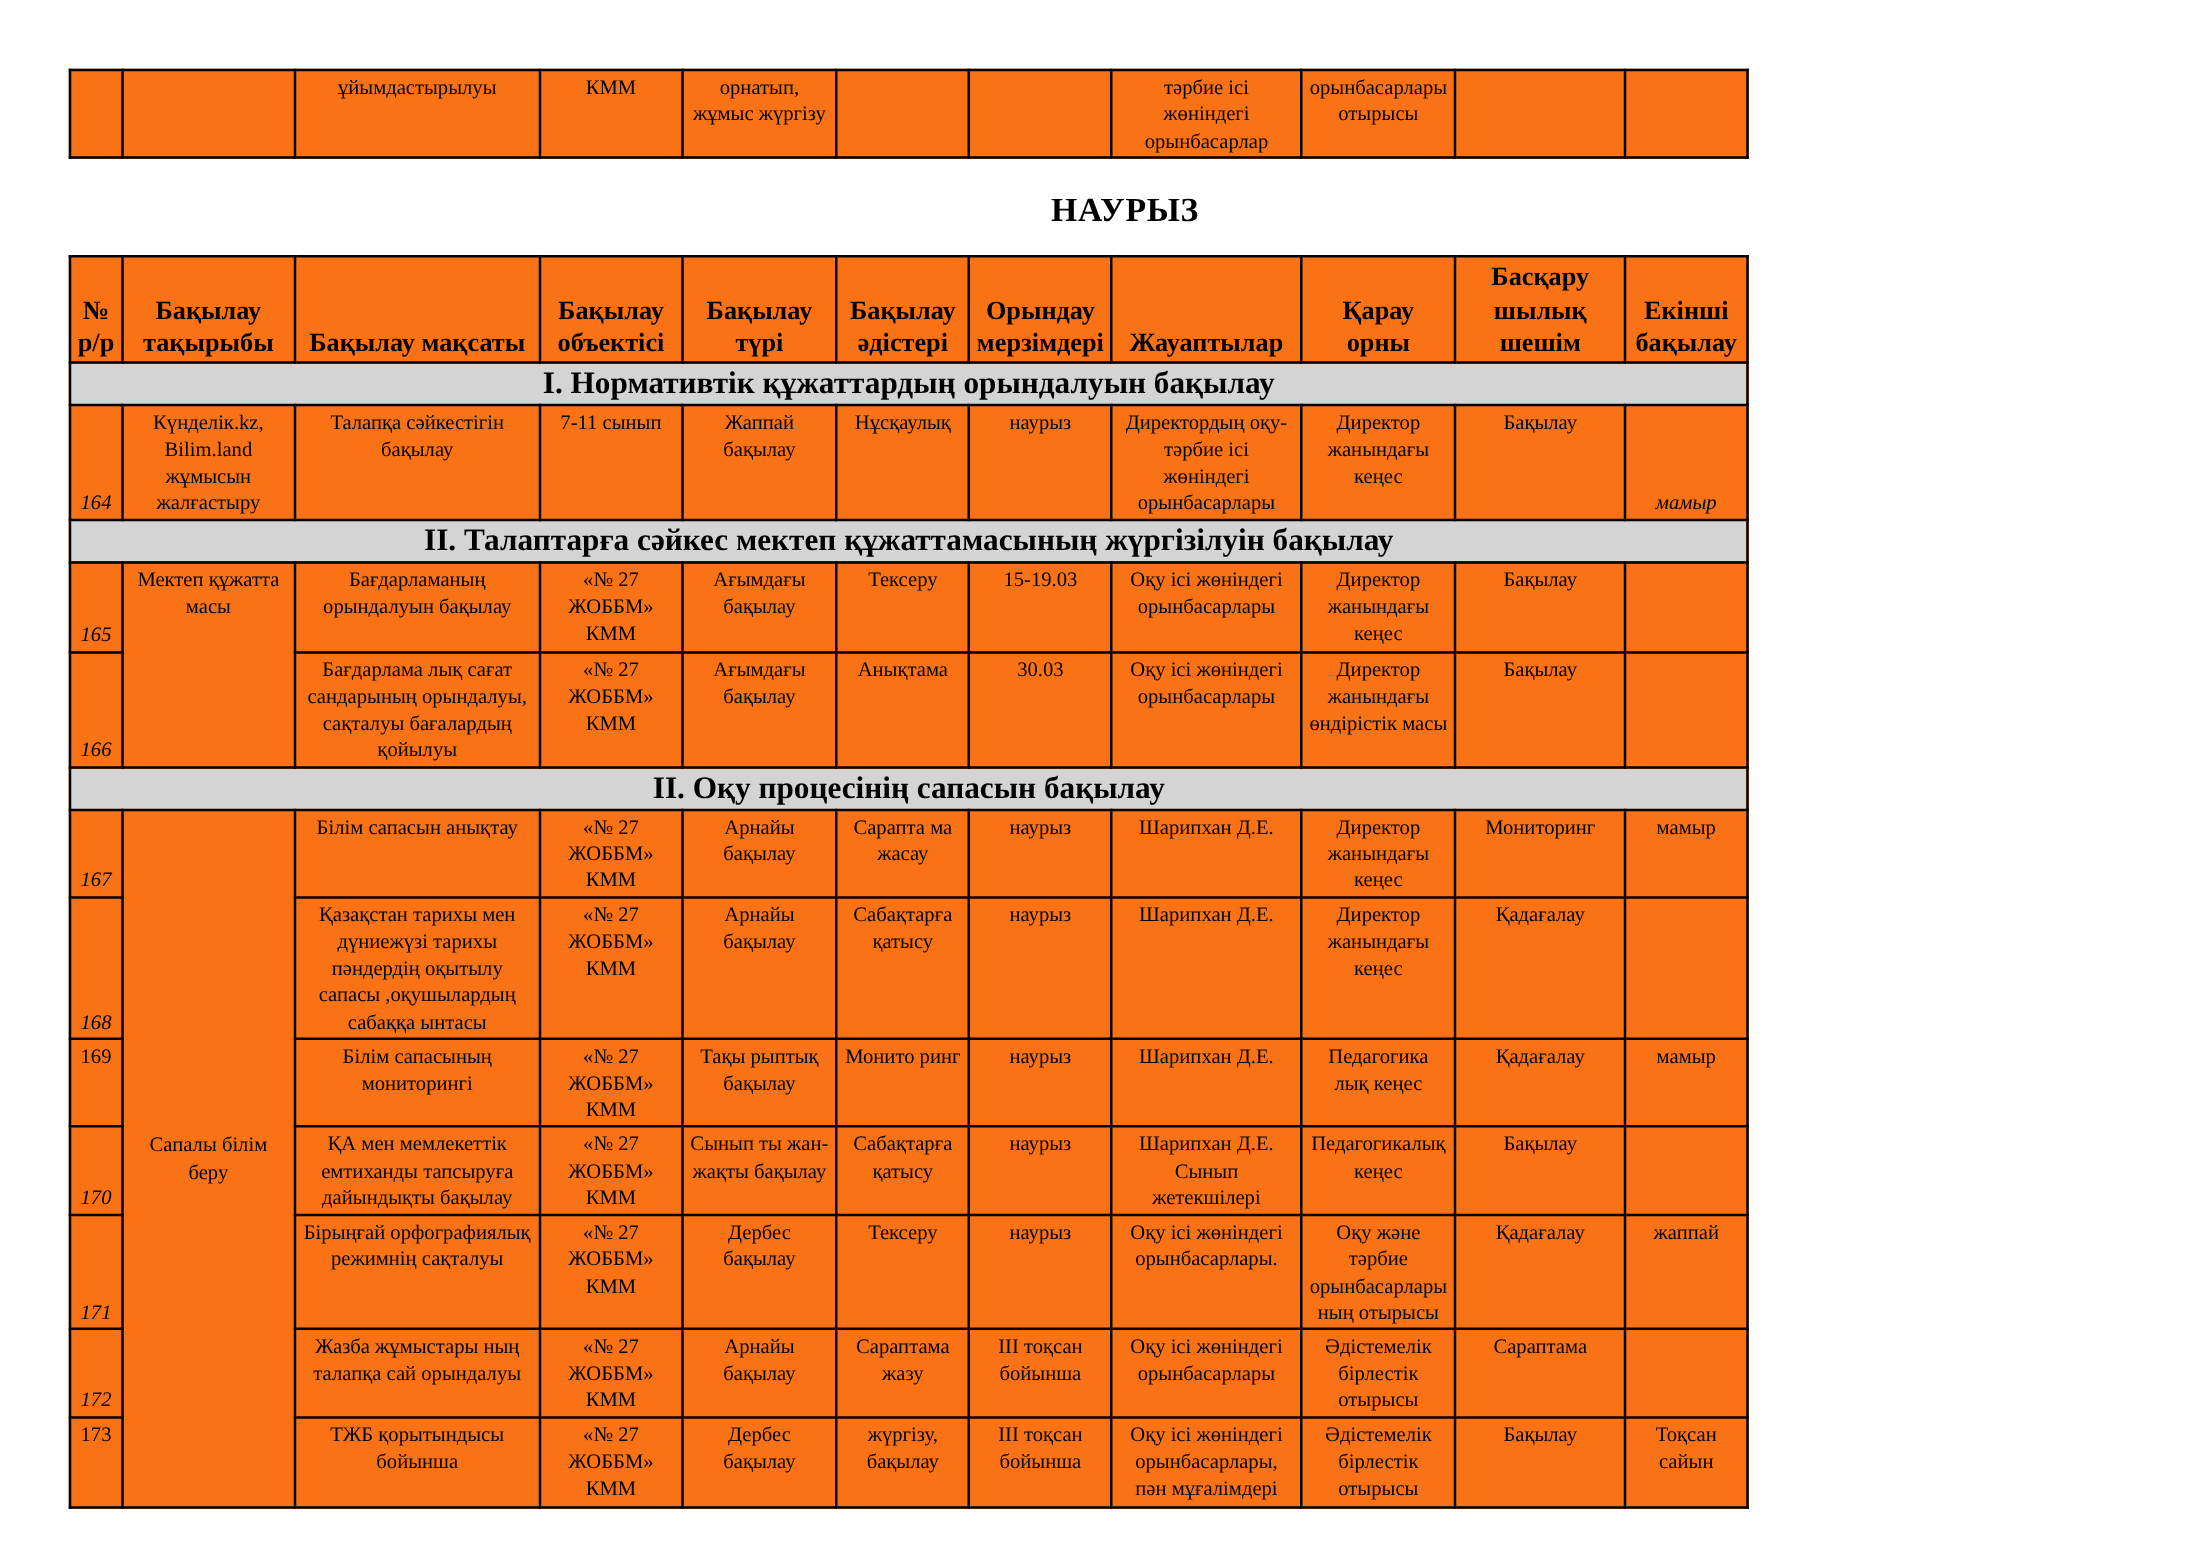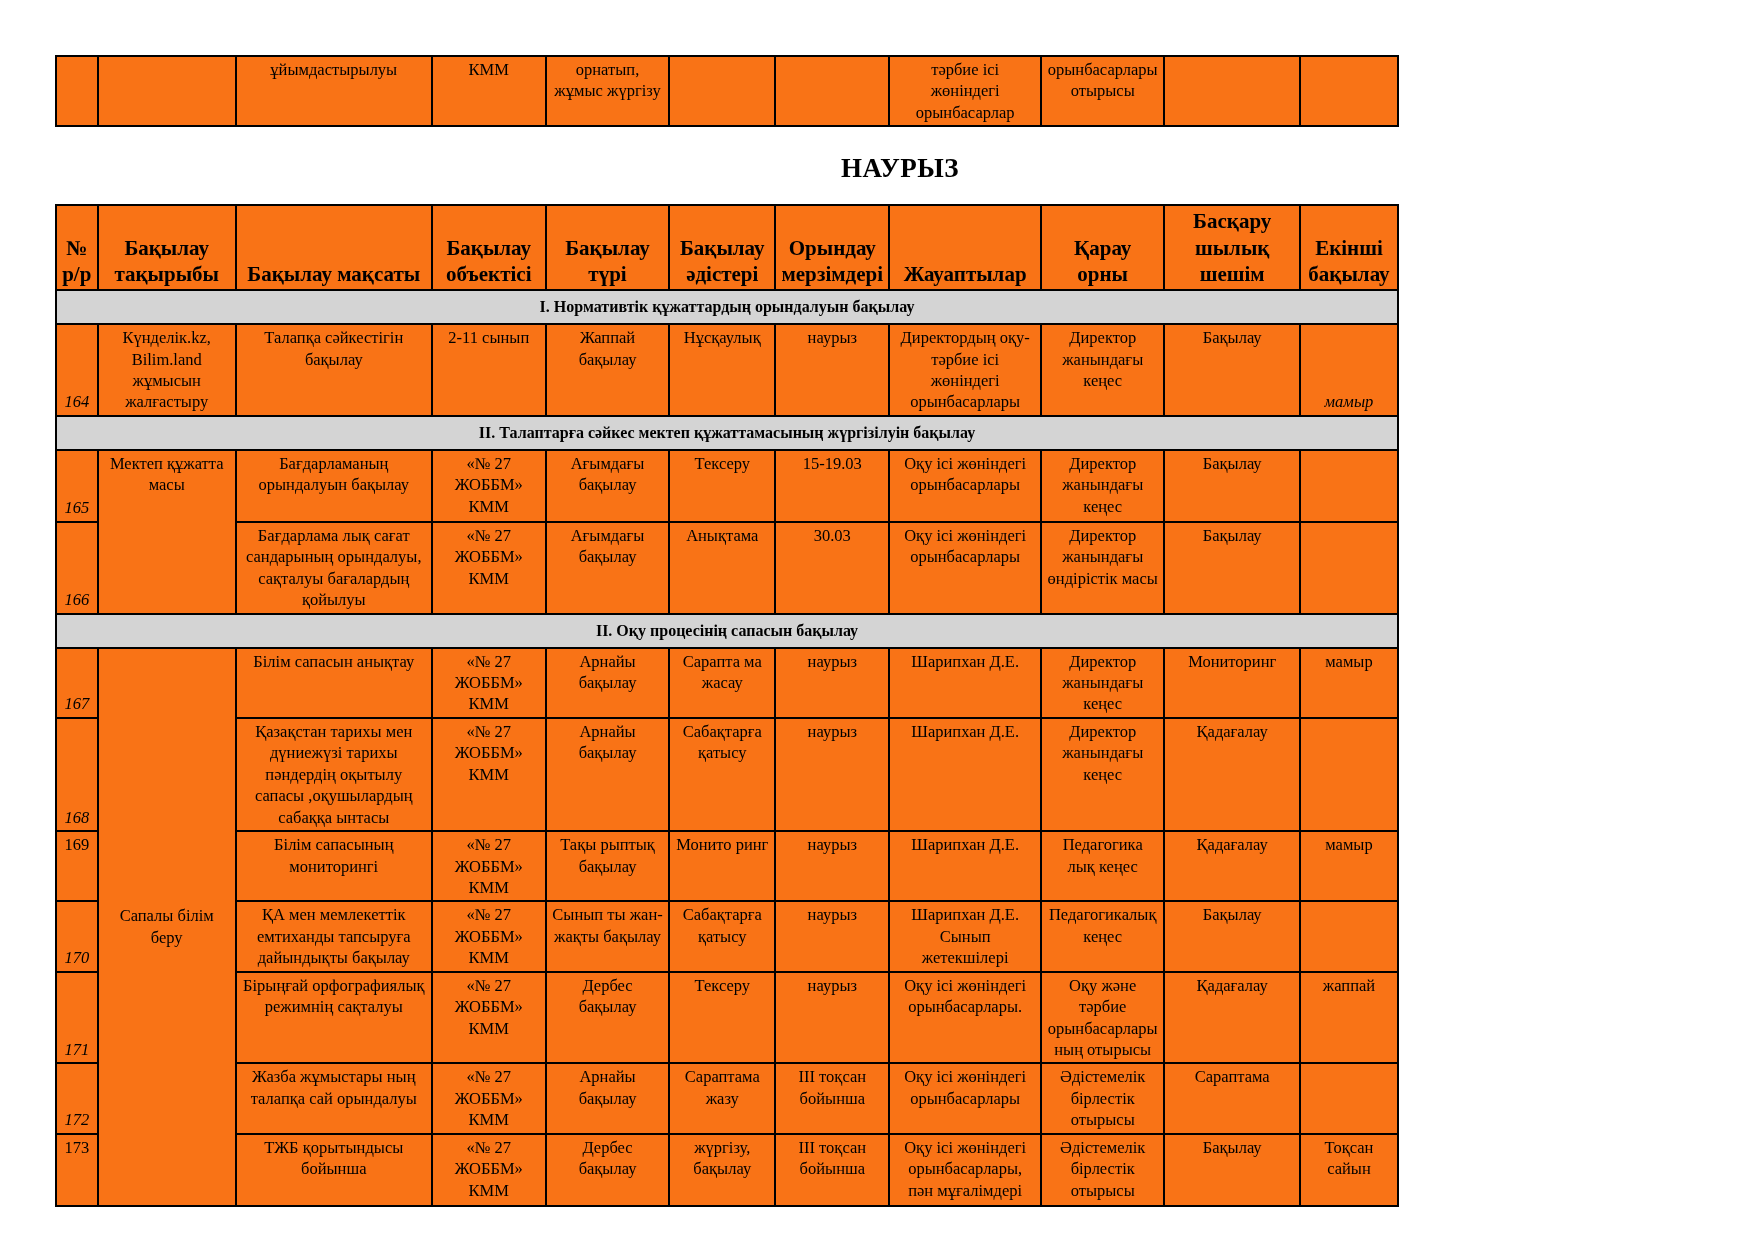--- a/index.html
+++ b/index.html
@@ -26,21 +26,21 @@
   }
   .doc-table th {
     font-weight: bold;
     font-size: 21px;
     vertical-align: bottom;
     line-height: 1.25;
     margin-top: 30px;
   }
   .section-row td {
     font-weight: bold;
-    font-size: 16px;
+    font-size: 25px;
     line-height: 1.1;
     padding: 2px 4px;
     vertical-align: middle;
   }
   .month-title {
     width: 1690px;
     text-align: center;
     font-size: 27px;
     font-weight: bold;
     margin: 26px 0 20px 0;
@@ -118,21 +118,21 @@
     </thead>
     <tbody>
       <tr class="section-row" style="height:34px">
         <td colspan="11" style="background: rgb(212, 212, 212);">І. Нормативтік құжаттардың орындалуын бақылау</td>
       </tr>
 
       <tr style="height:82px">
         <td class="vb">164</td>
         <td>Күнделік.kz, Bilim.land жұмысын жалғастыру</td>
         <td>Талапқа сәйкестігін бақылау</td>
-        <td>2-11 сынып</td>
+        <td>7-11 сынып</td>
         <td>Жаппай бақылау</td>
         <td>Нұсқаулық</td>
         <td>наурыз</td>
         <td>Директордың оқу-тәрбие ісі жөніндегі орынбасарлары</td>
         <td>Директор жанындағы кеңес</td>
         <td>Бақылау</td>
         <td class="vb">мамыр</td>
       </tr>
 
       <tr class="section-row" style="height:34px">

